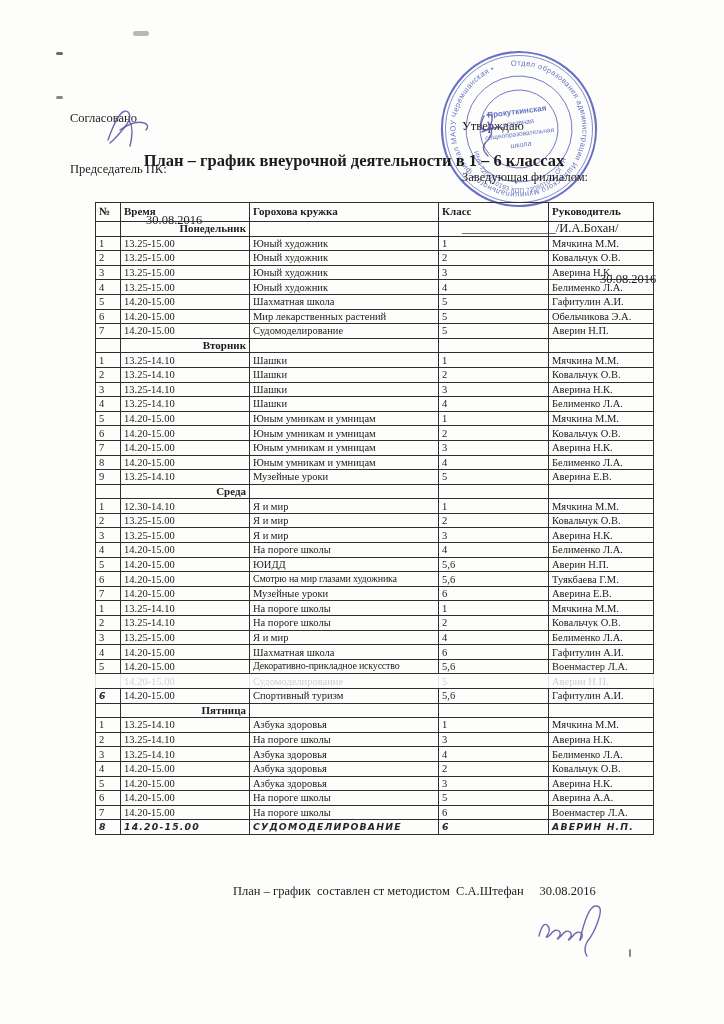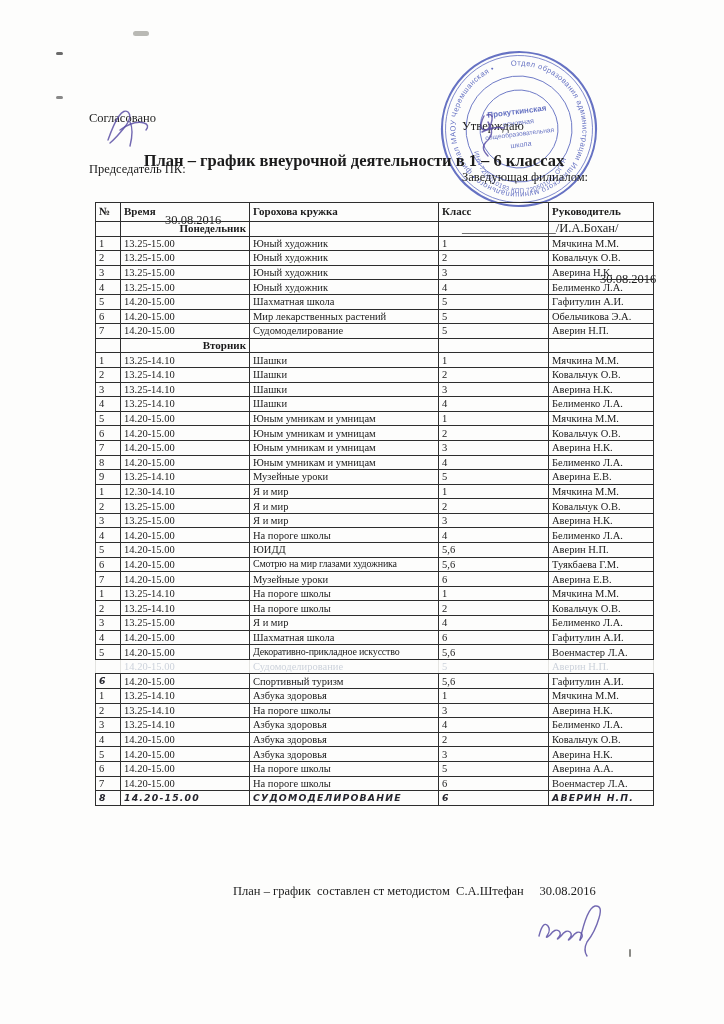--- a/index.html
+++ b/index.html
@@ -1,21 +1,21 @@
 <!DOCTYPE html>
 <html><head>
 <meta charset="utf-8">
 <style>
   html,body{margin:0;padding:0;}
   body{width:724px;height:1024px;background:#ffffff;font-family:"Liberation Serif",serif;color:#1c1c1c;}
   .page{position:relative;width:724px;height:1024px;background:#fdfdfc;overflow:hidden;}
 
   
   .approve{position:absolute;font-size:12.5px;line-height:17px;white-space:pre;}
-  .approve-left{left:89px;top:76px;}
+  .approve-left{left:70px;top:76px;}
   .approve-right{left:462px;top:84px;}
   .approve .sig-line{letter-spacing:0;}
   .approve .date-l{padding-left:76px;}
   .approve .date-r{padding-left:138px;}
 
   
   .title{position:absolute;left:0;top:150px;width:708px;text-align:center;font-weight:bold;font-size:16.5px;line-height:21px;}
 
   
   .stamp{position:absolute;left:438px;top:48px;width:162px;height:162px;opacity:.8;transform:rotate(-7deg);}
@@ -248,20 +248,27 @@
             <td>Белименко Л.А.</td>
           </tr>
           <tr>
             <td>9</td>
             <td>13.25-14.10</td>
             <td>Музейные уроки</td>
             <td>5</td>
             <td>Аверина Е.В.</td>
           </tr>
           <tr>
+            <td></td>
+            <td class="day-name">Среда</td>
+            <td></td>
+            <td></td>
+            <td></td>
+          </tr>
+          <tr>
             <td>1</td>
             <td>12.30-14.10</td>
             <td>Я и мир</td>
             <td>1</td>
             <td>Мячкина М.М.</td>
           </tr>
           <tr>
             <td>2</td>
             <td>13.25-15.00</td>
             <td>Я и мир</td>
@@ -346,20 +353,27 @@
             <td>Аверин Н.П.</td>
           </tr>
           <tr>
             <td class="hand">6</td>
             <td>14.20-15.00</td>
             <td>Спортивный туризм</td>
             <td>5,6</td>
             <td>Гафитулин А.И.</td>
           </tr>
           <tr>
+            <td></td>
+            <td class="day-name">Пятница</td>
+            <td></td>
+            <td></td>
+            <td></td>
+          </tr>
+          <tr>
             <td>1</td>
             <td>13.25-14.10</td>
             <td>Азбука здоровья</td>
             <td>1</td>
             <td>Мячкина М.М.</td>
           </tr>
           <tr>
             <td>2</td>
             <td>13.25-14.10</td>
             <td>На пороге школы</td>

